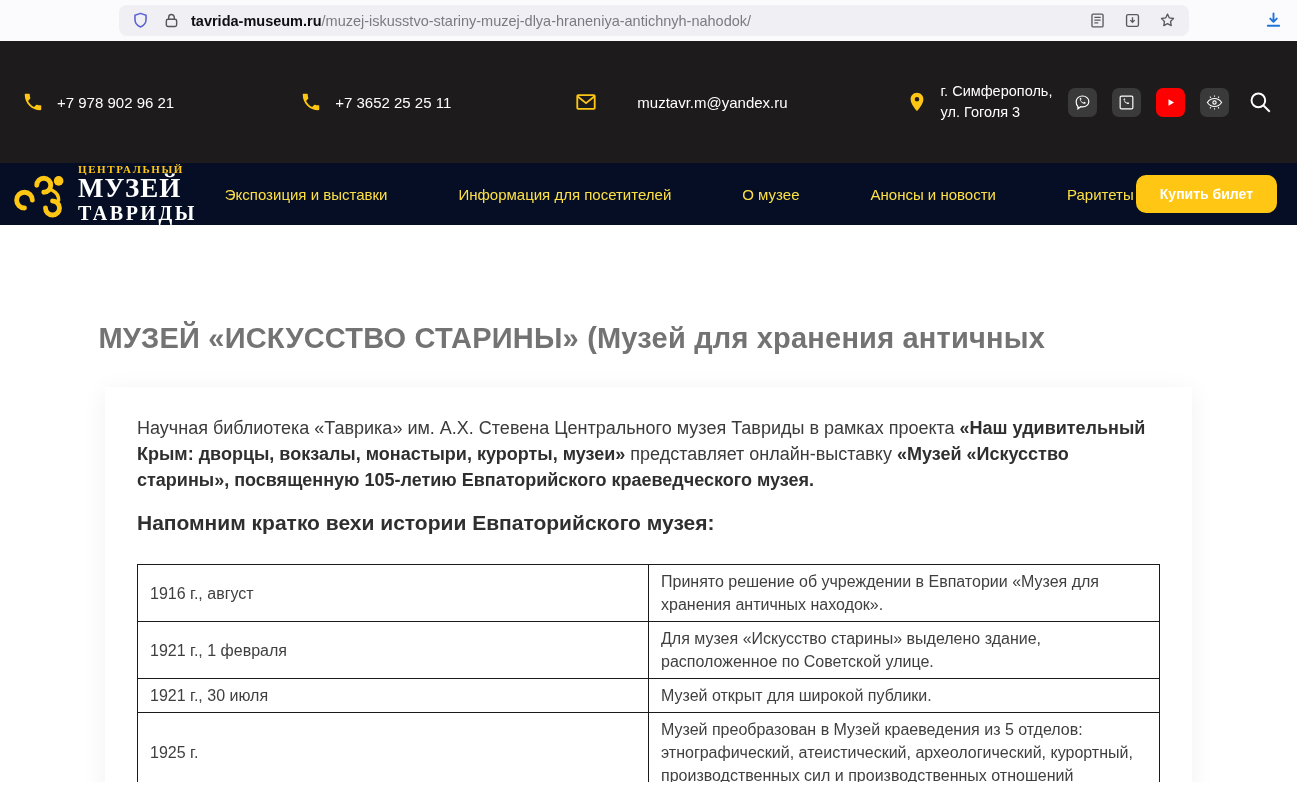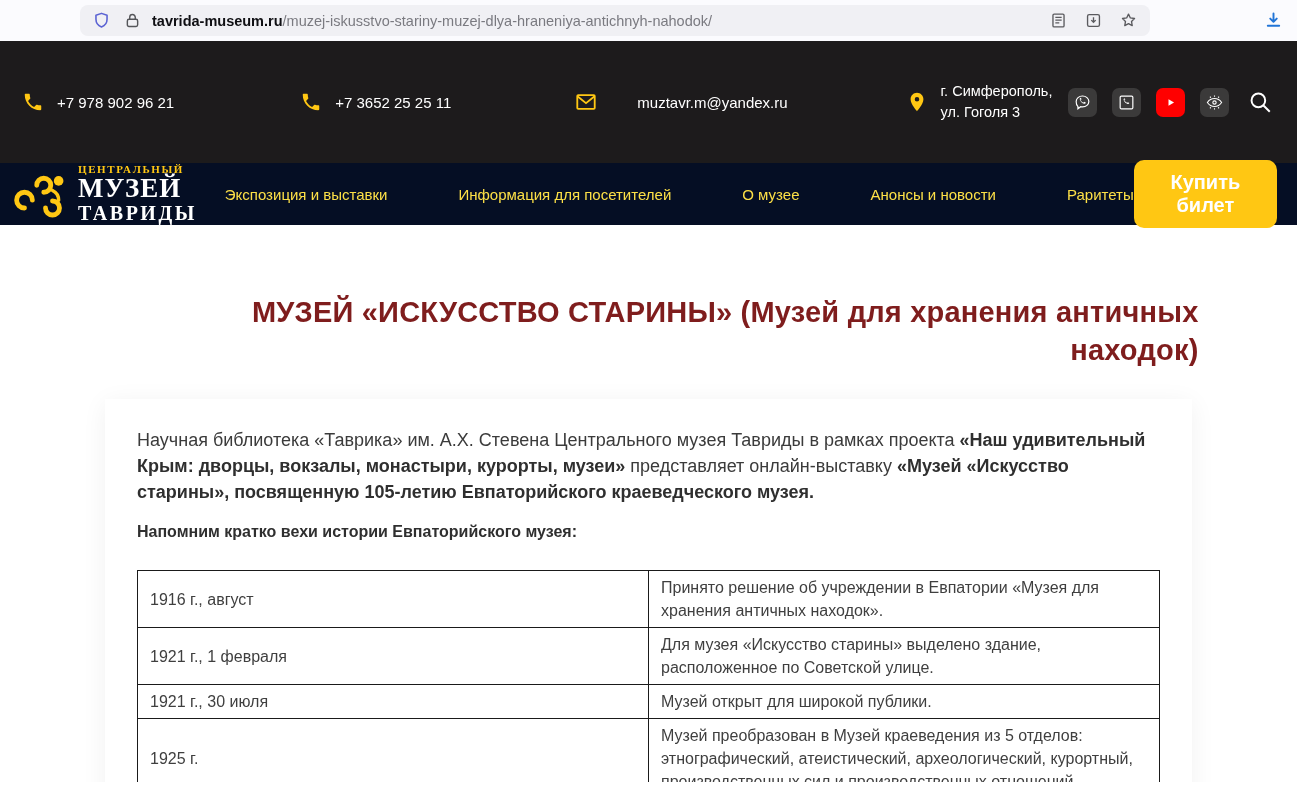--- a/index.html
+++ b/index.html
@@ -1,21 +1,21 @@
 <!DOCTYPE html>
 <html lang="ru"><head>
 <meta charset="utf-8">
 <style>
   * { margin:0; padding:0; box-sizing:border-box; }
   html,body { background:#fff; }
   body { font-family:"Liberation Sans", sans-serif; }
   .screen { position:relative; width:1297px; height:808px; overflow:hidden; background:#fff; }
 
   
-  .chrome { height:41px; background:#fbfbfe; display:flex; align-items:center; }
+  .chrome { height:41px; background:#fbfbfe; display:flex; align-items:center;padding-left:39px; }
   .url-pill { margin-left:80px; width:1070px; height:31px; background:#f0f0f4; border-radius:8px;
               display:flex; align-items:center; padding:0 12px; }
   .url-pill .sicon { width:19px; height:19px; flex:0 0 auto; }
   .shield { margin-right:12px; }
   .lock { margin-right:10px; }
   .url-text { font-size:14.5px; white-space:nowrap; overflow:hidden; }
   .url-domain { color:#0f0f13; font-weight:700; }
   .url-path { color:#7a7a80; font-weight:400; }
   .pill-actions { margin-left:auto; display:flex; align-items:center; gap:16px; }
   .chrome-download { margin-left:auto; margin-right:13px; width:21px; height:21px; }
@@ -42,33 +42,33 @@
   .logo { display:flex; align-items:center; gap:8px; cursor:pointer; }
   .logo-mark { width:56px; height:52px; }
   .logo-line1 { color:#ffc713; font-size:11px; font-weight:700; letter-spacing:1.6px;
                 font-family:"Liberation Serif", serif; }
   .logo-line2 { color:#fff; font-size:27px; font-weight:700; line-height:1.0; letter-spacing:1px;
                 font-family:"Liberation Serif", serif; }
   .logo-line3 { color:#fff; font-size:20px; font-weight:700; letter-spacing:2.5px;
                 font-family:"Liberation Serif", serif; }
   .nav-links { display:flex; align-items:center; gap:71px; margin-left:28px; }
   .nav-link { color:#fde047; font-size:15px; text-decoration:none; cursor:pointer; white-space:nowrap; }
-  .buy-btn { margin-left:auto; background:#ffc713; color:#fff; font-weight:700; font-size:20px;
+  .buy-btn { margin-left:auto; background:#ffc713; color:#fff; font-weight:700; font-size:14px;
              border:none; border-radius:10px; padding:11px 24px; cursor:pointer;
              font-family:"Liberation Sans", sans-serif; }
 
   
-  .page-title { margin:68px auto 0; max-width:1100px; text-align:right; color:#7f1d1d;
+  .page-title { margin:94px auto 0; max-width:1100px; text-align:left; color:#737373;
                 font-size:29px; font-weight:700; line-height:38px; letter-spacing:0.2px; }
   .page-title span { display:block; }
   .card { margin:30px 0 0 105px; width:1087px; background:#fff; padding:28px 32px 40px;
           box-shadow:0 4px 24px rgba(0,0,0,0.06); min-height:420px; }
   .intro { font-size:18px; line-height:26px; color:#3b3b3b; margin-bottom:18px; }
   .intro b { color:#2f2f2f; }
-  .subheading { font-size:16px; font-weight:700; color:#2f2f2f; margin-bottom:29px; }
+  .subheading { font-size:21px; font-weight:700; color:#2f2f2f; margin-bottom:29px; }
   table.timeline { width:100%; border-collapse:collapse; table-layout:fixed; }
   table.timeline td { border:1px solid #1a1a1a; font-size:16px; color:#3f3f3f;
                       line-height:23px; padding:5px 12px; vertical-align:middle; }
   td.cell-date { width:50%; }
   .bottom-mask { position:absolute; left:0; right:0; top:782px; height:26px; background:#fff; z-index:9; }
 </style>
 </head>
 <body>
 
 <div class="screen">
@@ -189,21 +189,20 @@
       <a class="nav-link">О музее</a>
       <a class="nav-link">Анонсы и новости</a>
       <a class="nav-link">Раритеты</a>
     </div>
     <button class="buy-btn">Купить билет</button>
   </nav>
 
   <main>
     <h1 class="page-title">
       <span>МУЗЕЙ «ИСКУССТВО СТАРИНЫ» (Музей для хранения античных</span>
-      <span>находок)</span>
     </h1>
 
     <section class="card">
       <p class="intro">
         <span>Научная библиотека «Таврика» им. А.Х. Стевена Центрального музея Тавриды в рамках проекта</span>
         <b>«Наш удивительный Крым: дворцы, вокзалы, монастыри, курорты, музеи»</b>
         <span>представляет онлайн-выставку</span>
         <b>«Музей «Искусство старины», посвященную 105-летию Евпаторийского краеведческого музея.</b>
       </p>
       <p class="subheading">Напомним кратко вехи истории Евпаторийского музея:</p>

